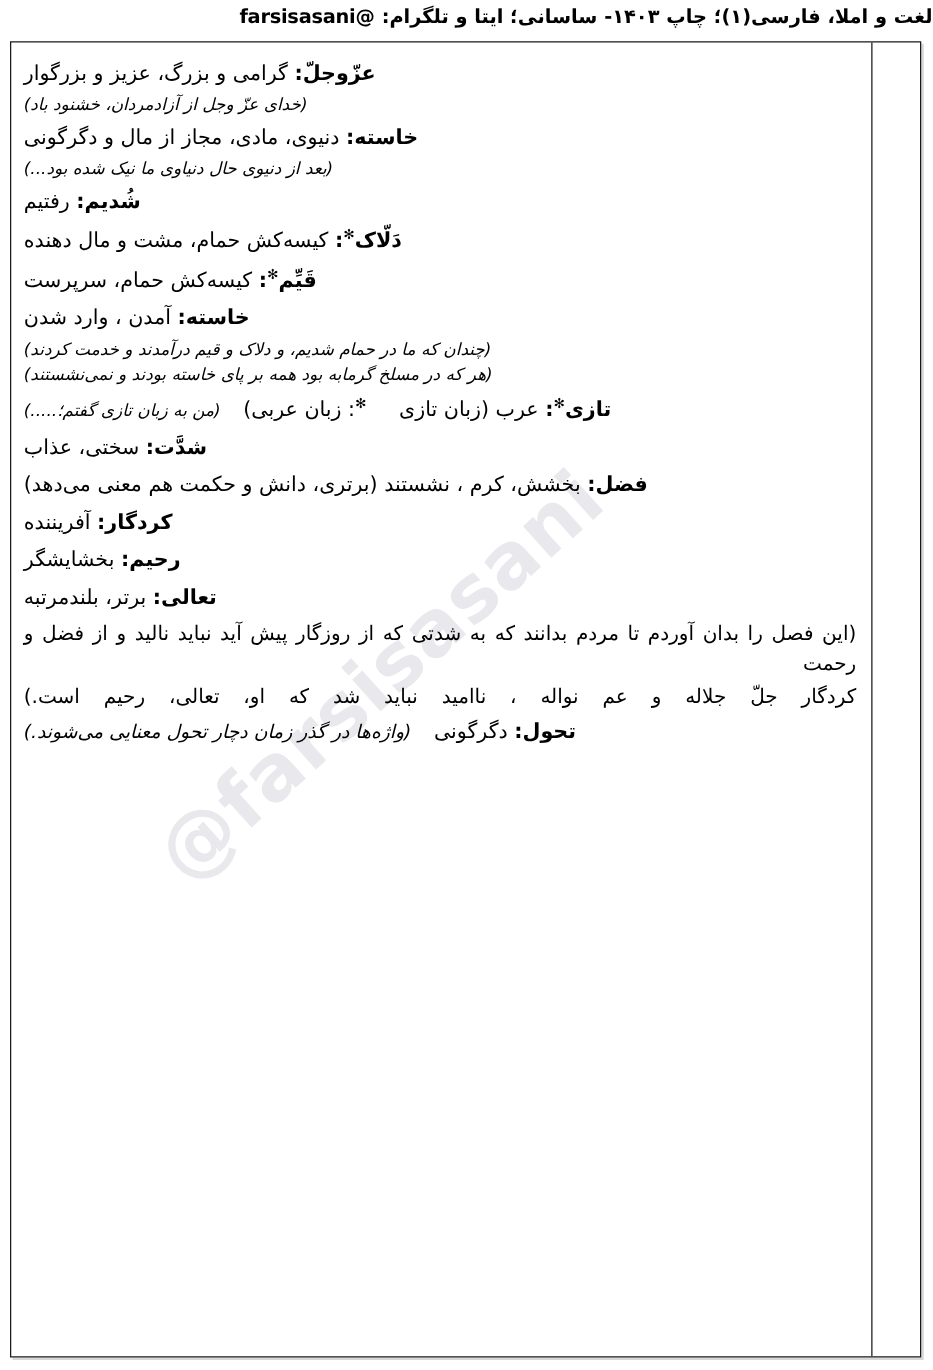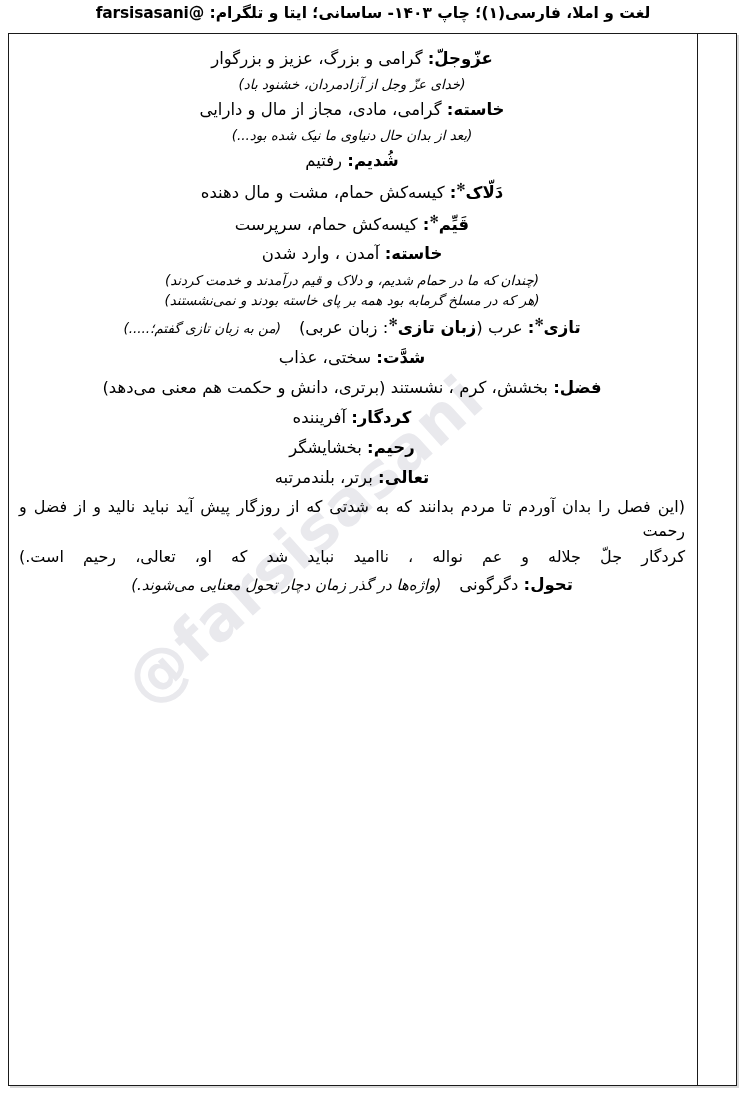--- a/index.html
+++ b/index.html
@@ -16,21 +16,20 @@
     overflow: hidden;
     position: relative;
   }
 
   
   .page-header {
     width: 746px;
     height: 30px;
     display: flex;
     align-items: center;
-    justify-content: center;
     direction: rtl;
     white-space: nowrap;
     padding-bottom: 2px;
     box-sizing: border-box;
   }
   .page-header .header-text {
     font-size: 15.5px;
     font-weight: bold;
     letter-spacing: -0.2px;
     line-height: 1;
@@ -86,21 +85,21 @@
   }
 
   
   .entries {
     position: relative;
     z-index: 2;
     direction: rtl;
   }
   .entry-line {
     direction: rtl;
-    text-align: center;
+    text-align: left;
     line-height: 1.22;
     margin: 0;
     padding: 0;
   }
   .entry-line.def {
     font-size: 16.5px;
     padding: 5px 0 5px 0;
   }
   .entry-line.quote {
     font-size: 13.5px;
@@ -117,21 +116,22 @@
   }
   .headword {
     font-weight: bold;
   }
   .star {
     font-size: 11px;
     vertical-align: super;
     font-weight: bold;
   }
   .sub-head {
-    font-weight: bold;
+    font-weight: normal;
+    margin-left: 26px;
   }
   .gap-sm { display: inline-block; width: 18px; }
 </style>
 </head>
 <body>
 
 <div class="page-header">
   <span class="header-text"><span>لغت و املا، فارسی(۱)؛ چاپ ۱۴۰۳- ساسانی؛ ایتا و تلگرام:</span>&nbsp;<span>@farsisasani</span></span>
 </div>
 
@@ -139,22 +139,22 @@
 
   <div class="col-narrow"></div>
 
   <div class="col-main">
 
     <div class="watermark">@farsisasani</div>
 
     <div class="entries">
         <div class="entry-line def"><span class="headword">عزّوجلّ</span><span class="headword">:</span><span> گرامی و بزرگ، عزیز و بزرگوار</span></div>
         <div class="entry-line quote">(خدای عزّ وجل از آزادمردان، خشنود باد)</div>
-        <div class="entry-line def"><span class="headword">خاسته</span><span class="headword">:</span><span> گرامی، مادی، مجاز از مال و دارایی</span></div>
-        <div class="entry-line quote">(بعد از بدان حال دنیاوی ما نیک شده بود...)</div>
+        <div class="entry-line def"><span class="headword">خاسته</span><span class="headword">:</span><span> دنیوی، مادی، مجاز از مال و دگرگونی</span></div>
+        <div class="entry-line quote">(بعد از دنیوی حال دنیاوی ما نیک شده بود...)</div>
         <div class="entry-line def"><span class="headword">شُدیم</span><span class="headword">:</span><span> رفتیم</span></div>
         <div class="entry-line def"><span class="headword">دَلّاک</span><span class="star">✻</span><span class="headword">:</span><span> کیسه‌کش حمام، مشت و مال دهنده</span></div>
         <div class="entry-line def"><span class="headword">قَیِّم</span><span class="star">✻</span><span class="headword">:</span><span> کیسه‌کش حمام، سرپرست</span></div>
         <div class="entry-line def"><span class="headword">خاسته</span><span class="headword">:</span><span> آمدن ، وارد شدن</span></div>
         <div class="entry-line quote">(چندان که ما در حمام شدیم، و دلاک و قیم درآمدند و خدمت کردند)</div>
         <div class="entry-line quote">(هر که در مسلخ گرمابه بود همه بر پای خاسته بودند و نمی‌نشستند)</div>
         <div class="entry-line def"><span class="headword">تازی</span><span class="star">✻</span><span class="headword">:</span><span> عرب</span><span> (</span><span class="sub-head">زبان تازی</span><span class="star">✻</span><span>:</span><span> زبان عربی</span><span>)</span><span class="gap-sm"></span><span class="quote" style="font-size: 13.5px; font-style: italic;">(من به زبان تازی گفتم؛.....)</span></div>
         <div class="entry-line def"><span class="headword">شدَّت</span><span class="headword">:</span><span> سختی، عذاب</span></div>
         <div class="entry-line def"><span class="headword">فضل</span><span class="headword">:</span><span> بخشش، کرم ، نشستند (برتری، دانش و حکمت هم معنی می‌دهد)</span></div>
         <div class="entry-line def"><span class="headword">کردگار</span><span class="headword">:</span><span> آفریننده</span></div>

